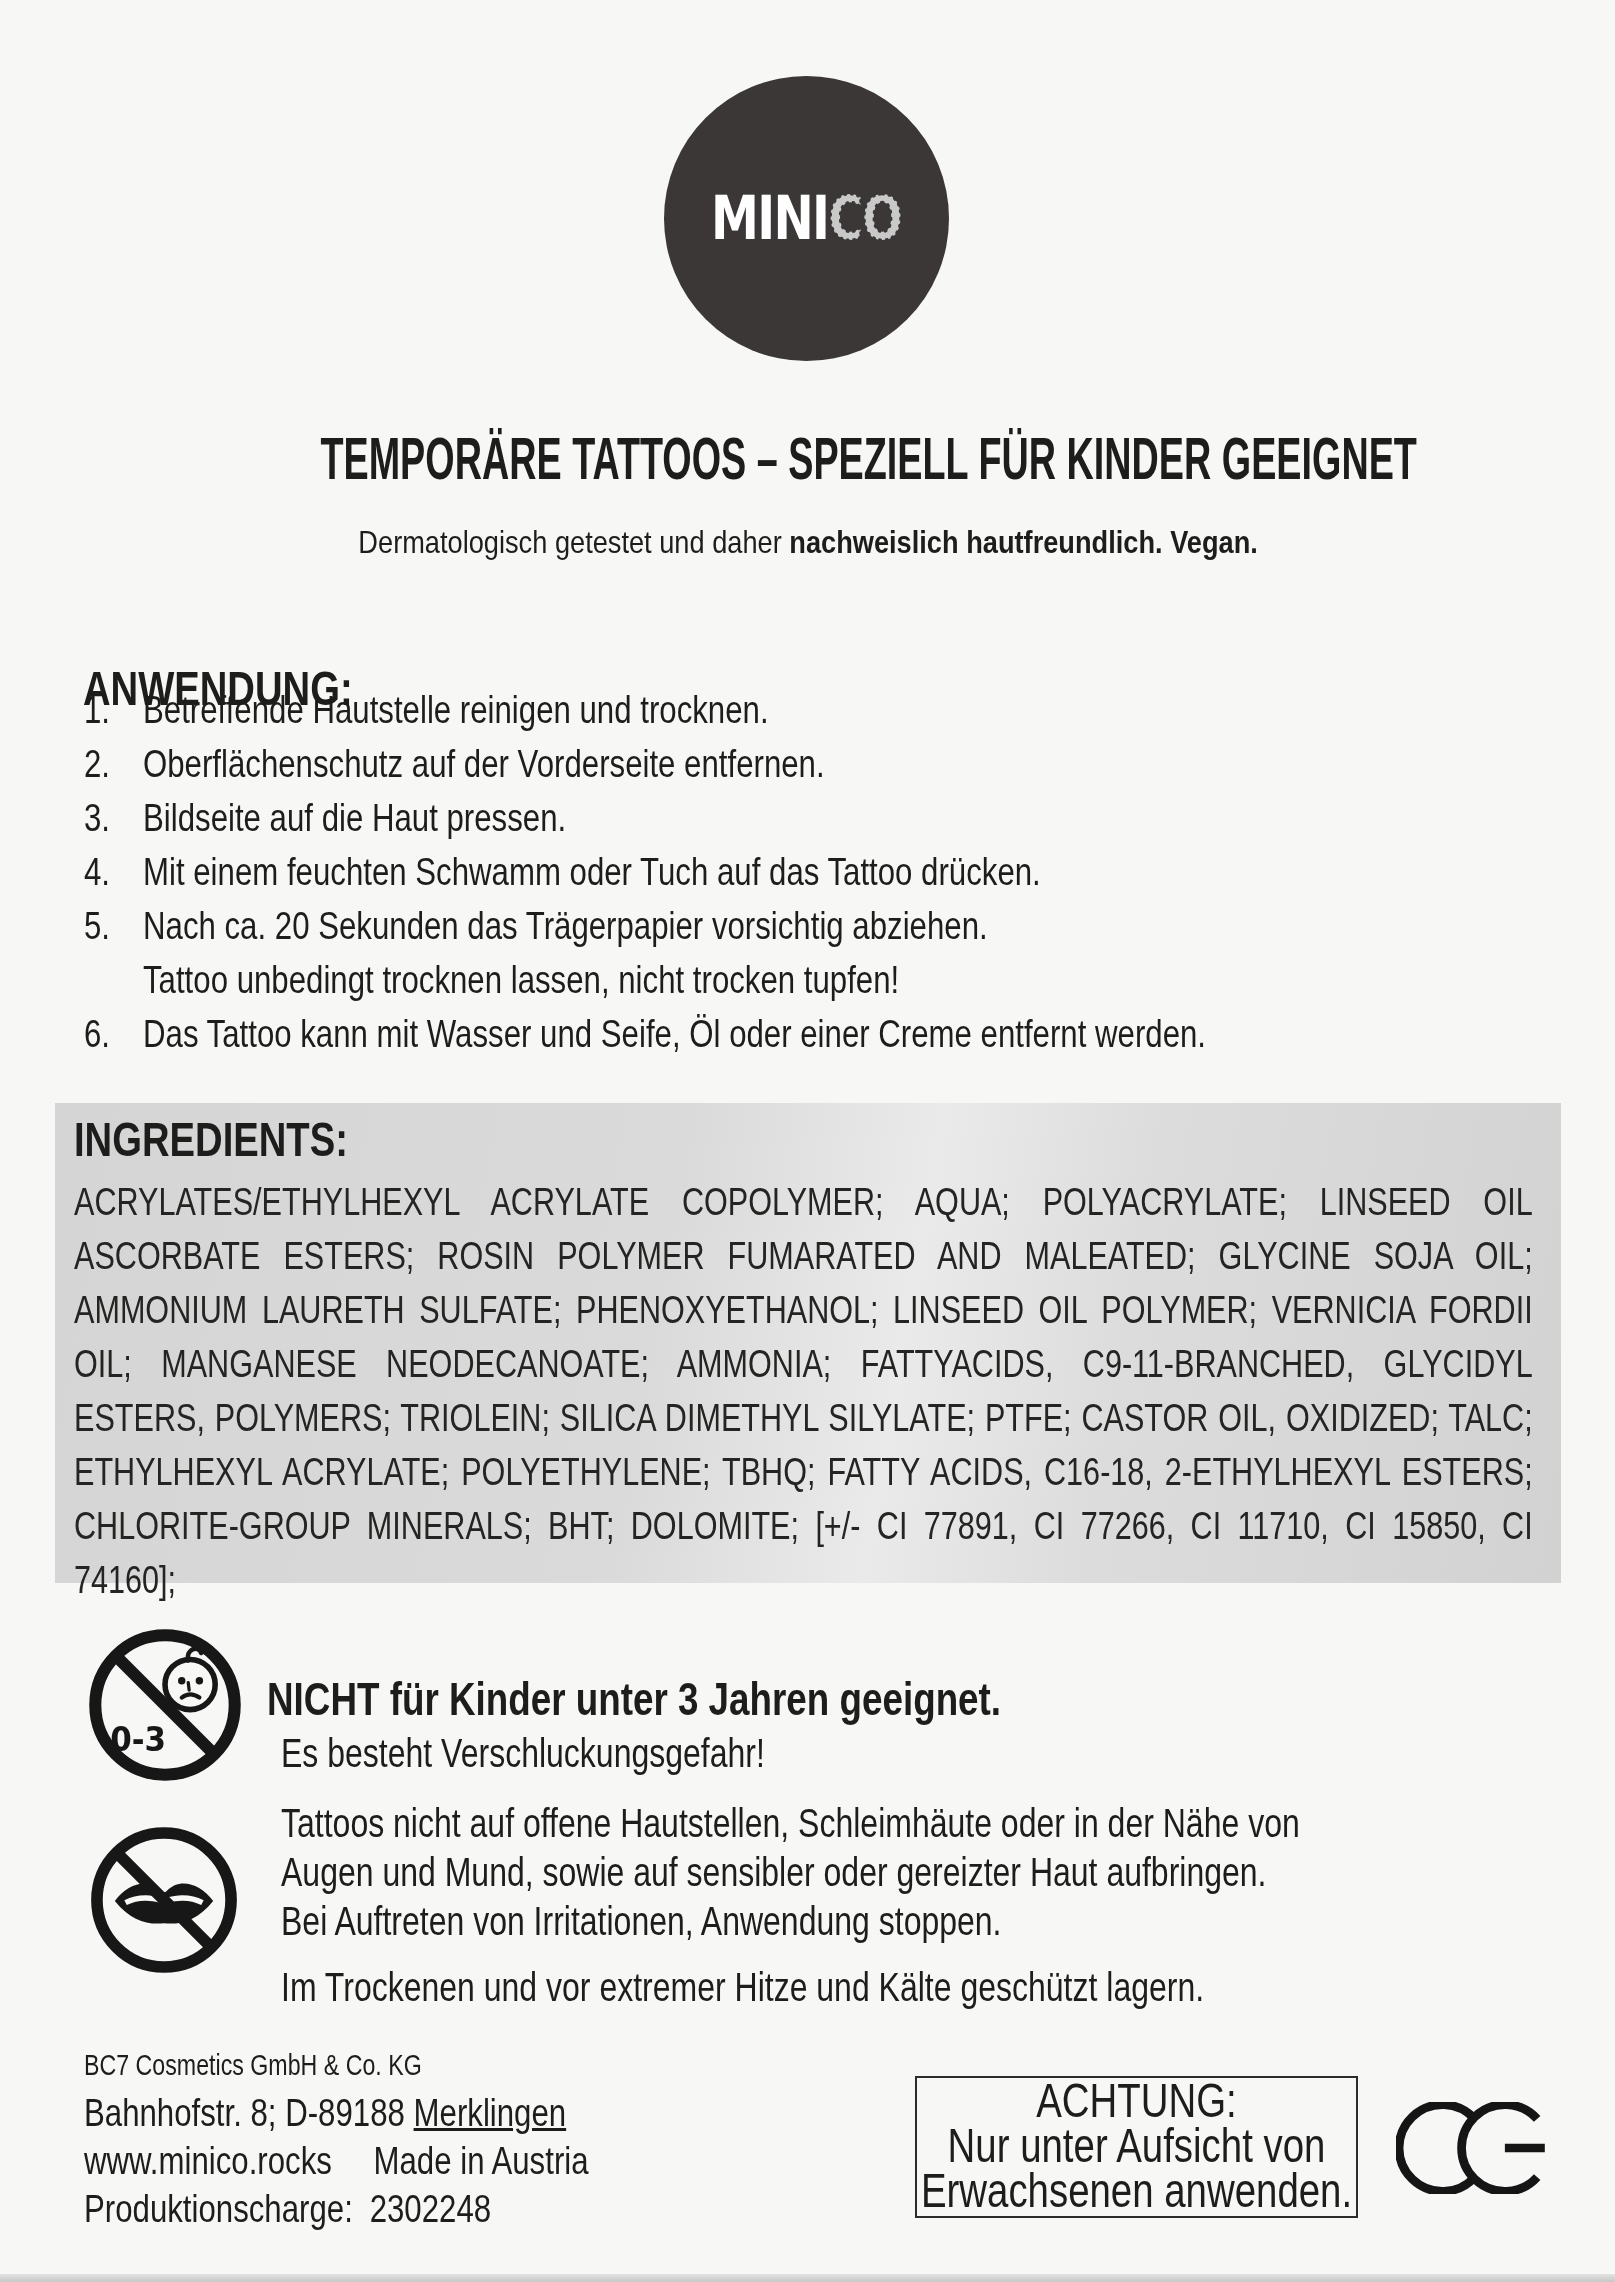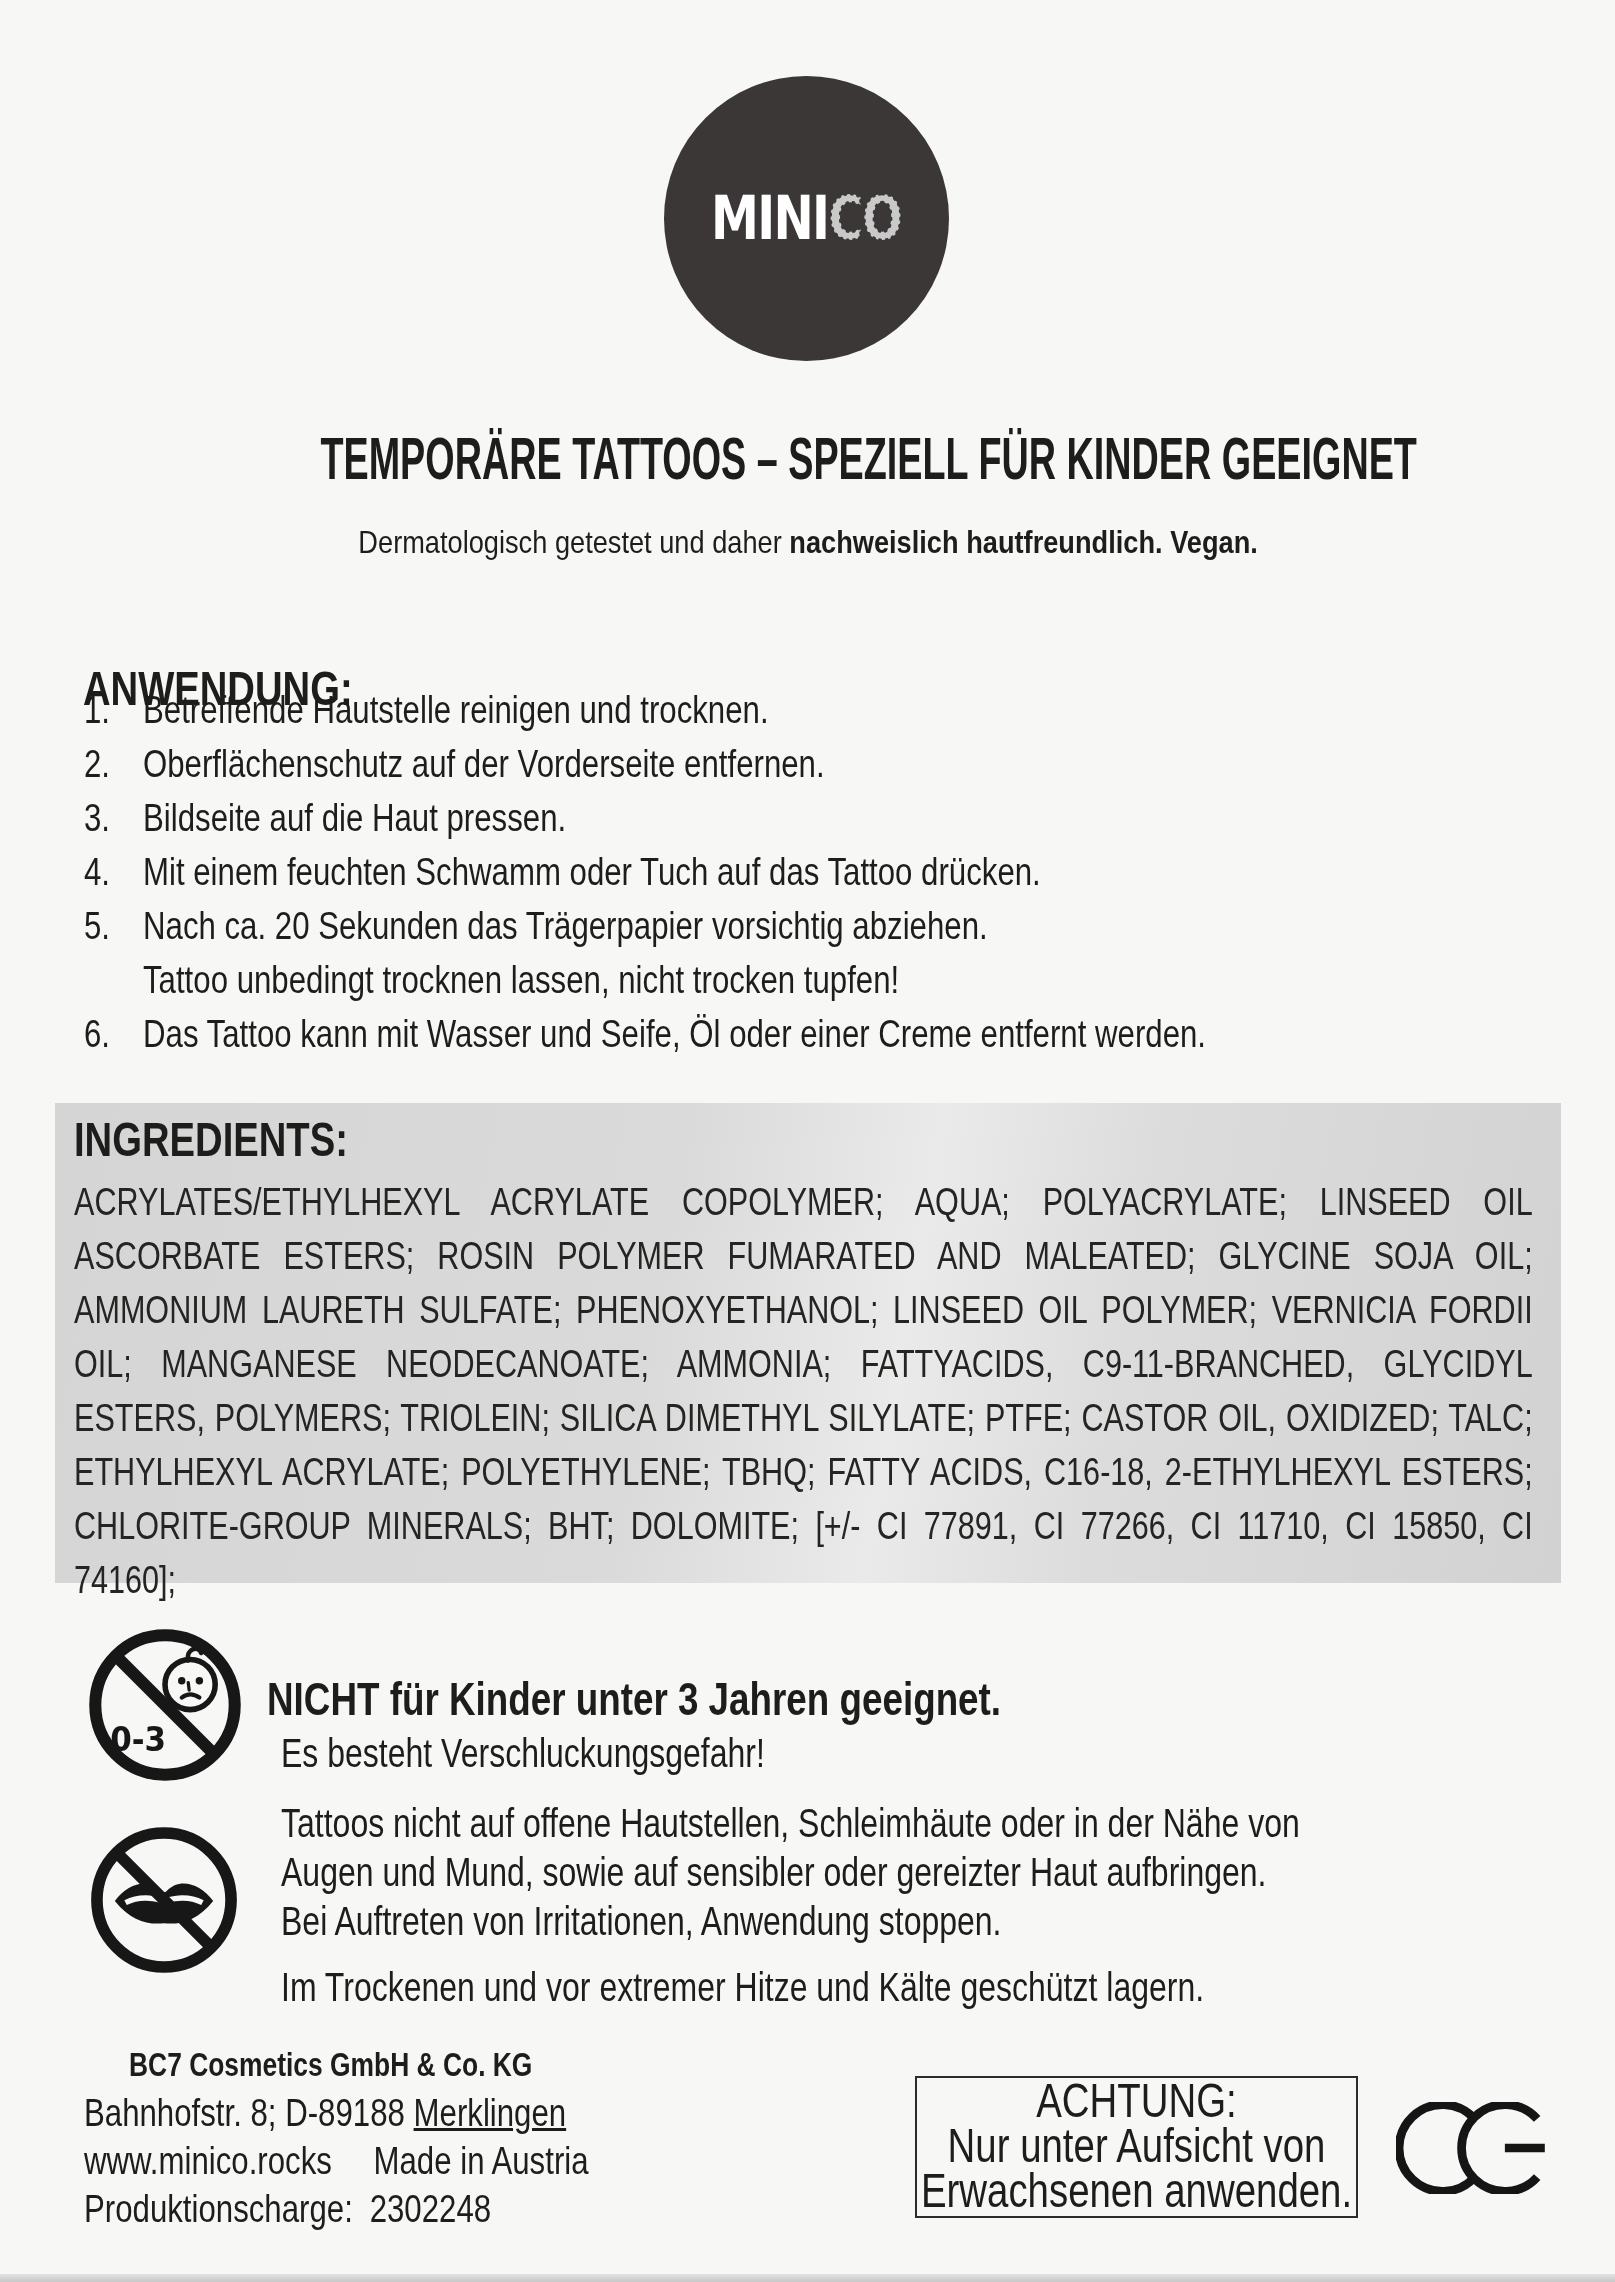--- a/index.html
+++ b/index.html
@@ -53,21 +53,21 @@
   .age-icon{position:absolute;left:86px;top:1626px;width:158px;height:158px;}
   .lips-icon{position:absolute;left:88px;top:1824px;width:152px;height:152px;}
   .warn-heading{left:267px;top:1636px;font-size:46px;line-height:49px;font-weight:bold;}
   .warn-sub{left:281px;top:1691px;font-size:40px;line-height:46px;}
   .app-warning{left:281px;top:1760px;font-size:40px;line-height:49px;}
   .storage-warning{left:281px;top:1925px;font-size:40px;line-height:46px;}
 
   
   .footer-block{position:absolute;left:84px;top:2041px;font-size:39px;}
   .footer-row{line-height:48px;}
-  .company-name{font-weight:bold;font-size:33px;margin-left:45px;}
+  .company-name{font-weight:normal;font-size:29px;}
   .address-city{text-decoration:underline;}
   .made-in{margin-left:52px;}
   .batch-number{margin-left:21px;}
 
   .attention-box{
     position:absolute;left:915px;top:2076px;width:443px;height:142px;
     border:2.9px solid #2b2b2b;box-sizing:border-box;
     display:flex;align-items:flex-start;justify-content:center;
     font-size:48px;line-height:45px;text-align:center;
   }

